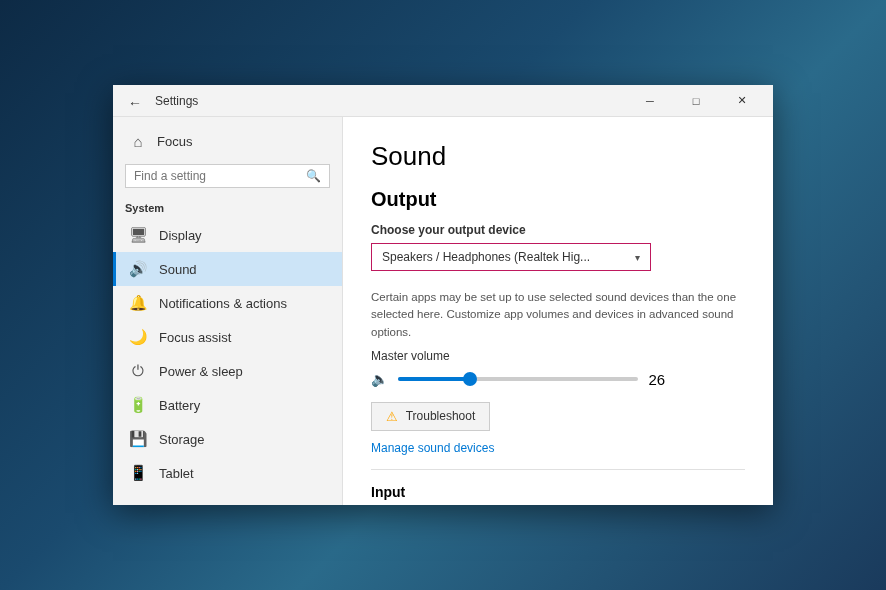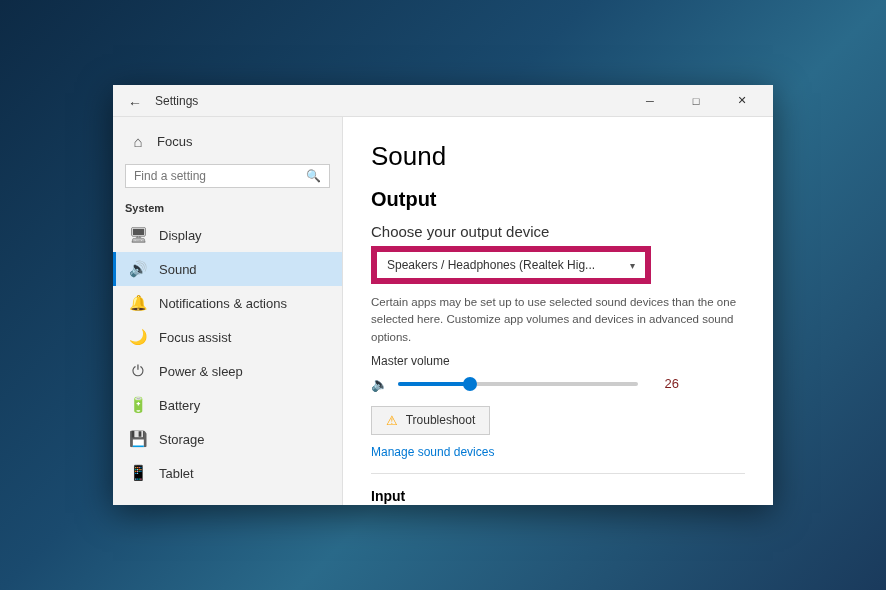--- a/index.html
+++ b/index.html
@@ -148,36 +148,37 @@
       color: #000;
       margin-bottom: 16px;
     }
     .section-title {
       font-size: 20px;
       font-weight: 600;
       color: #000;
       margin-bottom: 12px;
     }
     .label-text {
-      font-size: 15px;
+      font-size: 12px;
       color: #333;
       margin-bottom: 6px;
+      font-weight: bold;
     }
     .dropdown-select {
       display: flex;
       align-items: center;
-      border: 6px solid #be185d;
+      border: 1px solid #be185d;
       background: white;
       padding: 6px 10px;
       font-size: 12px;
       color: #333;
       cursor: pointer;
       width: 280px;
       justify-content: space-between;
-      margin-bottom: 10px;
+      margin-bottom: 18px;
     }
     .dropdown-arrow { font-size: 10px; color: #555; }
     .info-text {
       font-size: 11.5px;
       color: #555;
       line-height: 1.5;
       margin-bottom: 8px;
       max-width: 380px;
     }
     .link-text {
@@ -216,24 +217,23 @@
       width: 14px;
       height: 14px;
       background: #0078d4;
       border-radius: 50%;
       position: absolute;
       top: -5px;
       left: calc(30% - 7px);
       cursor: pointer;
     }
     .volume-value {
-      font-size: 13px;
-      color: #7f1d1d;
+      font-size: 15px;
+      color: #000000;
       min-width: 24px;
-      margin-left: 16px;
     }
     .troubleshoot-btn {
       display: flex;
       align-items: center;
       gap: 8px;
       border: 1px solid #ccc;
       background: #f3f3f3;
       padding: 6px 14px;
       font-size: 12px;
       color: #333;

